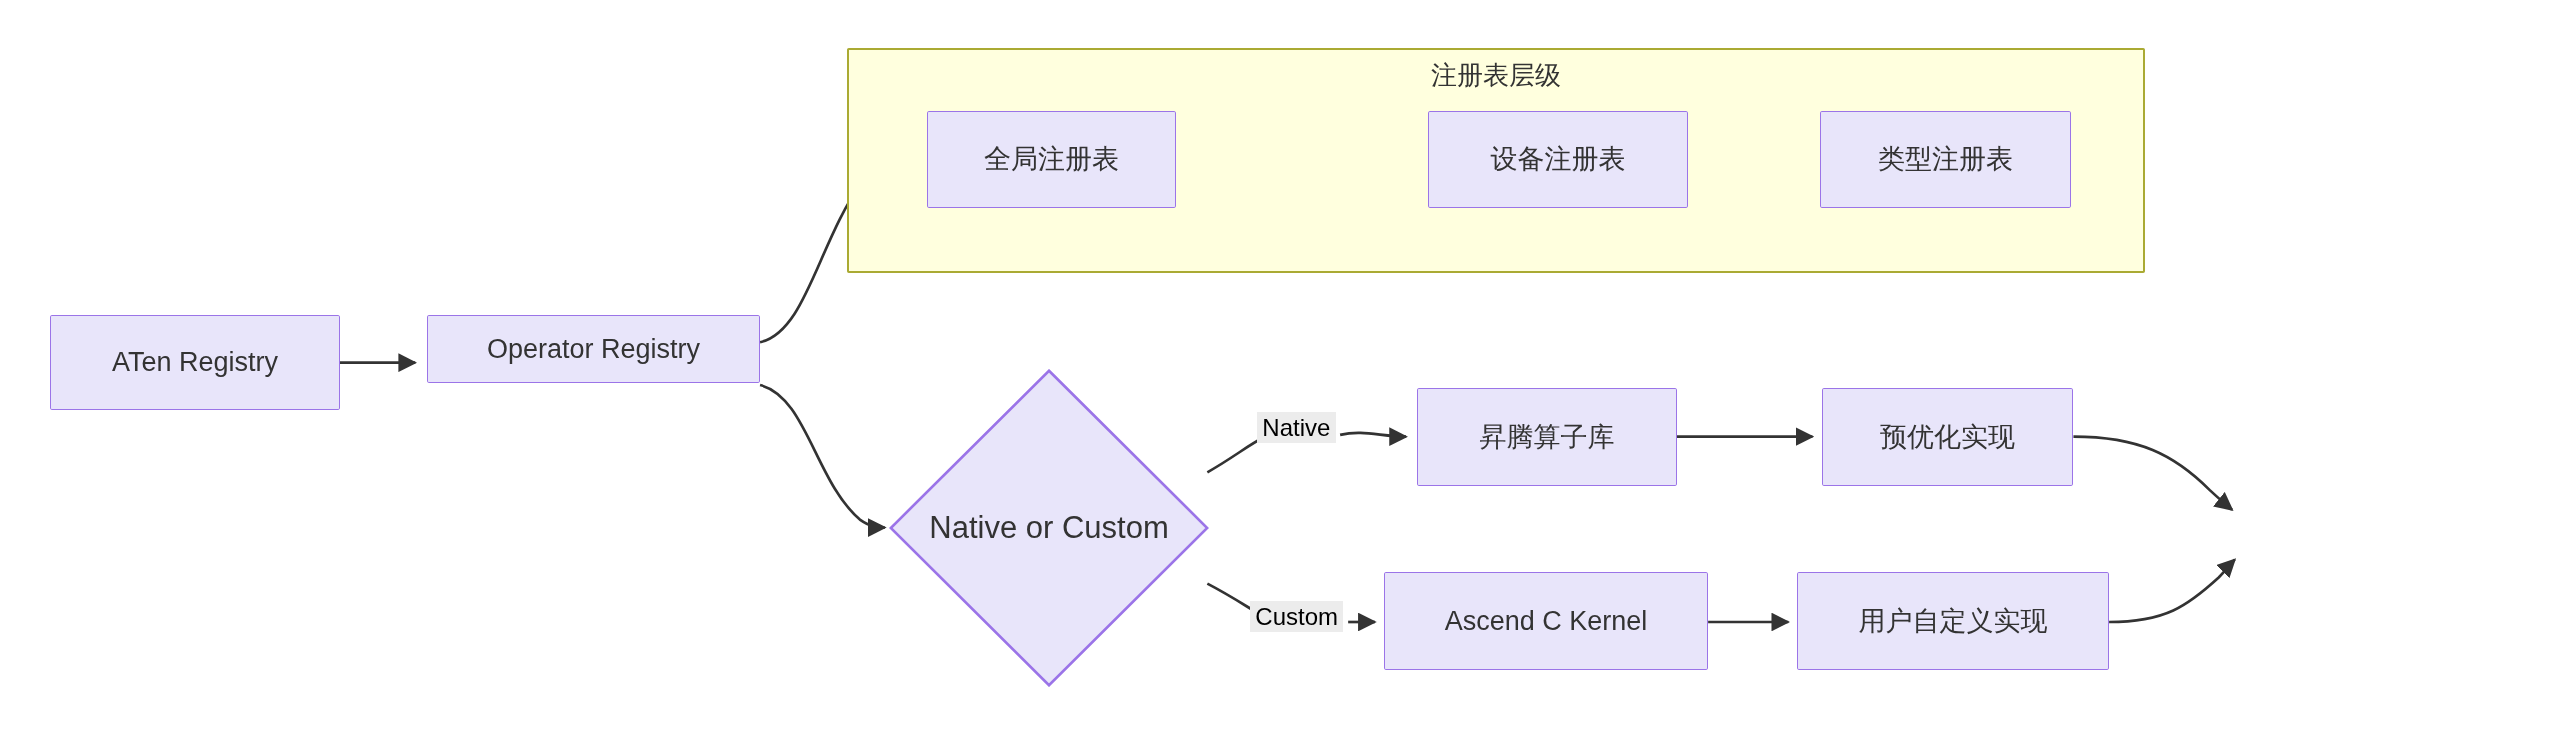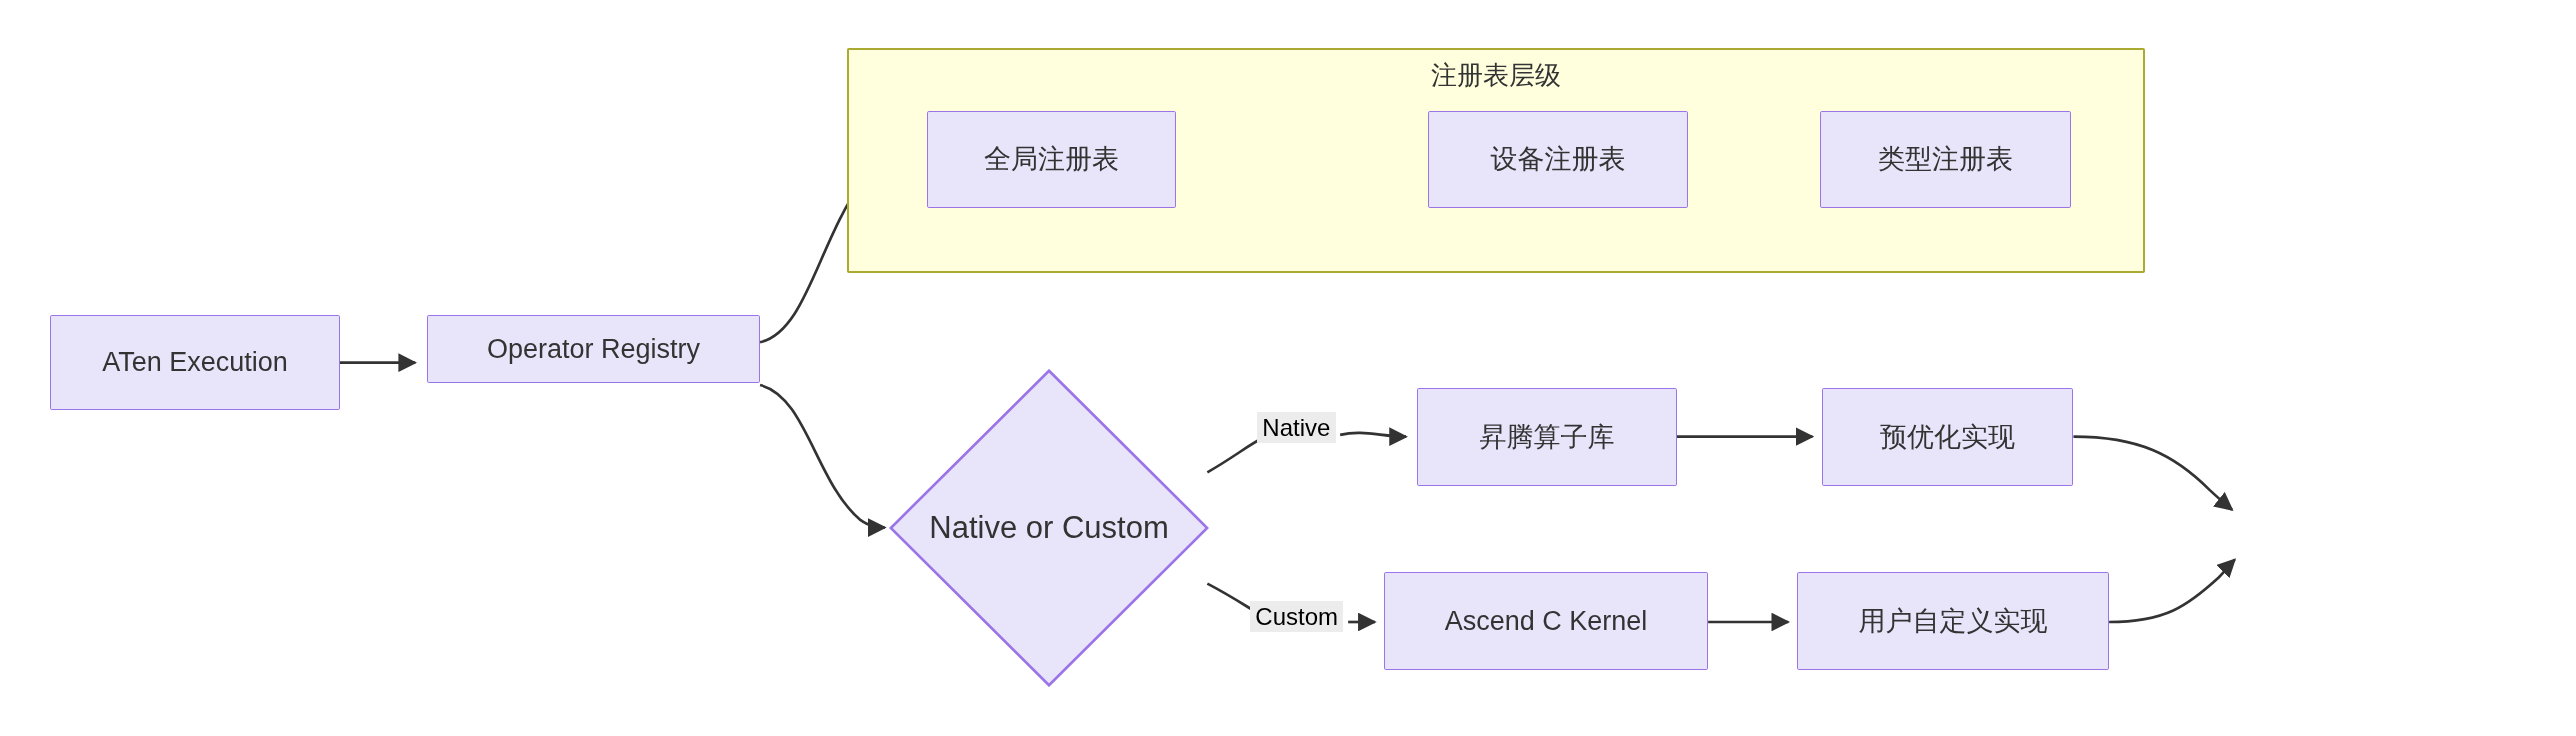--- a/index.html
+++ b/index.html
@@ -131,21 +131,21 @@
 
     <path d="M 2327 490 C 2400 490 2440 510 2480 550 C 2493 562 2500 568 2505 572" fill="none" stroke="#333333" stroke-width="3" marker-end="url(#arrow)"></path>
 
     <path d="M 2367 698 C 2430 698 2455 680 2490 648 C 2500 638 2504 632 2508 628" fill="none" stroke="#333333" stroke-width="3" marker-end="url(#arrow)"></path>
   </svg>
 
   <div class="subgraph" style="left:847px; top:48px; width:1298px; height:225px;"></div>
   <div class="subgraph-title" style="left:847px; width:1298px; top:58px;">注册表层级</div>
 
   <div class="node" style="left:50px; top:315px; width:290px; height:95px;">
-    <span class="node-label">ATen Execution</span>
+    <span class="node-label">ATen Registry</span>
   </div>
 
   <div class="node" style="left:427px; top:315px; width:333px; height:68px;">
     <span class="node-label">Operator Registry</span>
   </div>
 
   <div class="node" style="left:927px; top:111px; width:249px; height:97px;">
     <span class="node-label">全局注册表</span>
   </div>
 

